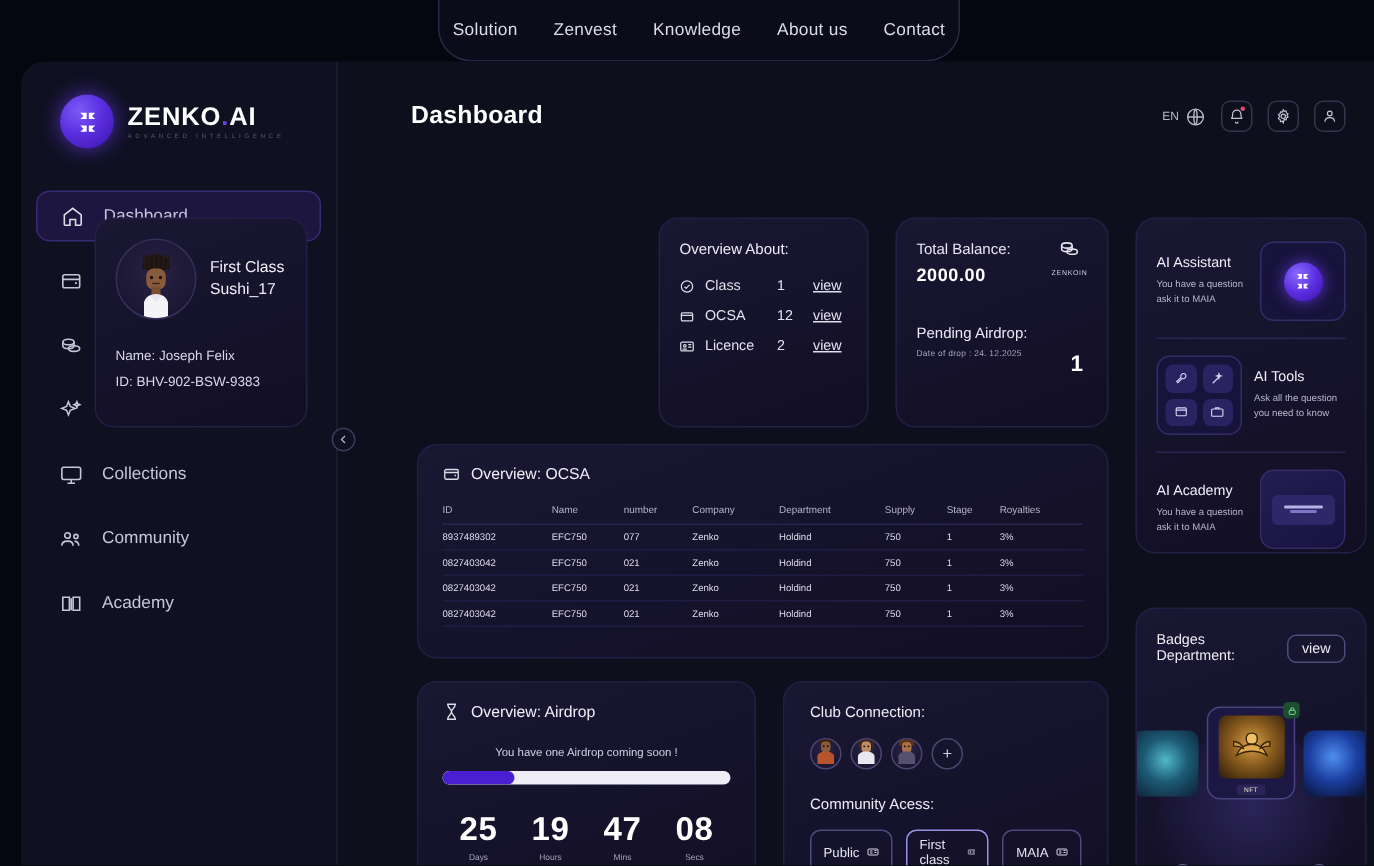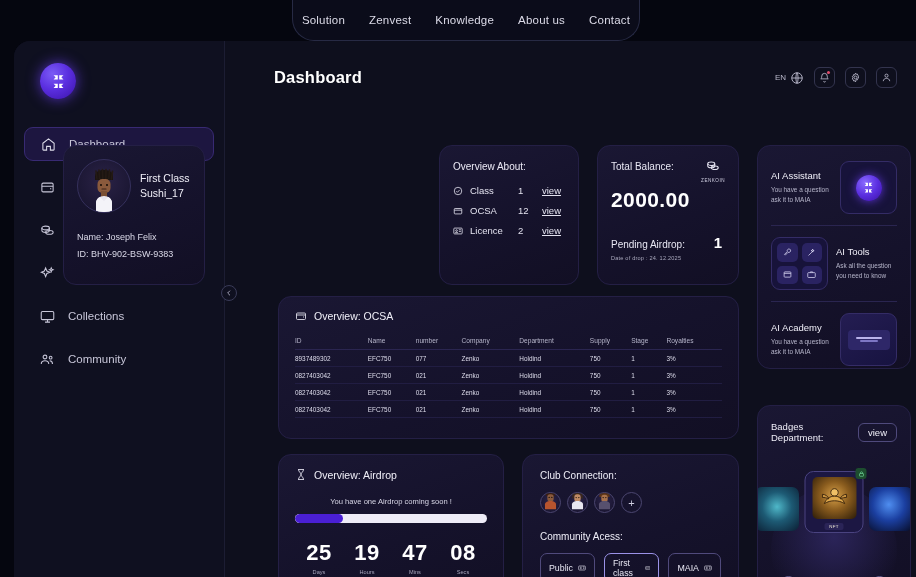--- a/index.html
+++ b/index.html
@@ -140,21 +140,21 @@
   .asset-row .lbl { width: 52px; padding-left: 4px; }
   .asset-row .num { width: 24px; }
   .asset-row .vw { text-decoration: underline; cursor: pointer; color: #e3e2ef; }
 
   
   #card-balance { left: 583px; top: 104px; width: 142px; height: 140px; padding: 15px 13px; }
   .coin-wrap { position: absolute; right: 13px; top: 13px; text-align: center; }
   .coin-wrap svg { width: 14px; height: 14px; }
   .coin-lbl { font-size: 4.6px; letter-spacing: .5px; color: #cfcee0; margin-top: 1px; }
   .bal-lbl { font-size: 10px; color: #e8e7f3; }
-  .bal-val { font-size: 21px; font-weight: 700; color: #fff; margin-top: 16px; letter-spacing: .4px; }
+  .bal-val { font-size: 12px; font-weight: 700; color: #fff; margin-top: 4px; letter-spacing: .4px; }
   .airdrop-lbl { font-size: 10px; color: #e8e7f3; margin-top: 27px; }
   .airdrop-num { position: absolute; right: 16px; bottom: 33px; font-size: 15px; font-weight: 700; color: #fff; }
   .airdrop-date { font-size: 5.6px; color: #a9a8bd; margin-top: 5px; letter-spacing: .2px; }
 
   
   #card-ocsa { left: 264px; top: 255px; width: 461px; height: 143px; padding: 13px 16px; }
   .ocsa-head { display: flex; align-items: center; gap: 7px; margin-bottom: 15px; }
   .ocsa-head svg { width: 12px; height: 12px; }
   .ocsa-head span { font-size: 10.5px; color: #f0eff8; }
   table { width: 100%; border-collapse: collapse; }
@@ -316,20 +316,26 @@
 
   <div class="shell">
 
     <div class="sidebar">
       <div class="logo-row">
         <div class="logo-orb">
           <svg viewBox="0 0 24 24" fill="#fff">
             <path d="M11 3h-6l3 3-3 3h6zM13 3h6l-3 3 3 3h-6zM11 15h-6l3 3-3 3h6zM13 15h6l-3 3 3 3h-6z"></path>
           </svg>
         </div>
+        <div class="logo-text">
+          <div class="logo-title">
+            <span>ZENKO</span><span class="dot">.</span><span>AI</span>
+          </div>
+          <div class="logo-sub">ADVANCED INTELLIGENCE</div>
+        </div>
       </div>
 
       <div class="nav">
         <div class="nav-item active">
           <svg viewBox="0 0 24 24" fill="none" stroke="#dcdbe8" stroke-width="1.7">
               <path d="M3 10l9-7 9 7v10a1 1 0 0 1-1 1h-5v-6H9v6H4a1 1 0 0 1-1-1z"></path>
             </svg>
           <span>Dashboard</span>
         </div>
         <div class="nav-item">
@@ -363,20 +369,26 @@
           <span>Collections</span>
         </div>
         <div class="nav-item">
           <svg viewBox="0 0 24 24" fill="none" stroke="#c7c6d8" stroke-width="1.7">
               <circle cx="8" cy="8" r="3"></circle>
               <circle cx="17" cy="9" r="2.2"></circle>
               <path d="M2 19c0-3.3 2.7-5 6-5s6 1.7 6 5"></path>
               <path d="M15.5 14c2.6.3 4.5 2 4.5 5"></path>
             </svg>
           <span>Community</span>
+        </div>
+        <div class="nav-item">
+          <svg viewBox="0 0 24 24" fill="none" stroke="#c7c6d8" stroke-width="1.7">
+              <path d="M3 5h7v14H3zM14 5h7v14h-7zM12 6v13"></path>
+            </svg>
+          <span>Academy</span>
         </div>
       </div>
     </div>
 
     <div class="collapse-btn">
       <svg viewBox="0 0 24 24" fill="none" stroke="#b6b5ca" stroke-width="2.6">
           <path d="M15 5l-7 7 7 7"></path>
         </svg>
     </div>
 

